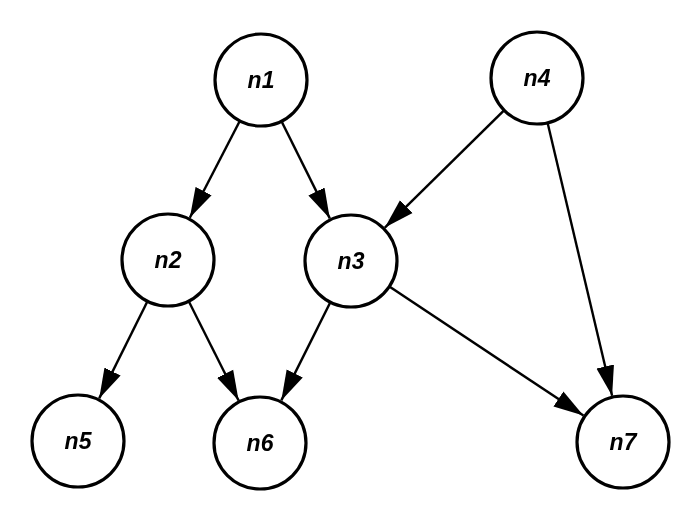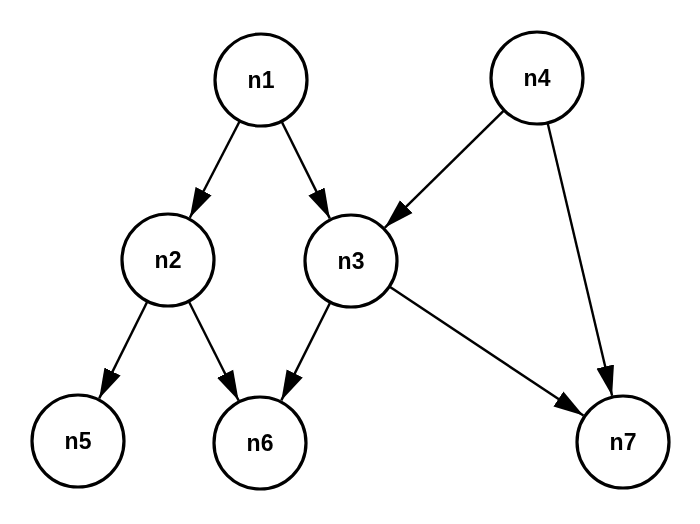--- a/index.html
+++ b/index.html
@@ -7,20 +7,21 @@
     padding: 0;
     background: #ffffff;
   }
   .stage {
     position: relative;
     width: 700px;
     height: 524px;
     background: #ffffff;
     overflow: hidden;
     font-family: "Liberation Sans", sans-serif;
+    font-style: italic;
   }
   svg {
     display: block;
   }
   .node-label {
     font-family: "Liberation Sans", "DejaVu Sans", sans-serif;
     font-weight: bold;
     font-size: 23px;
     user-select: none;
   }

